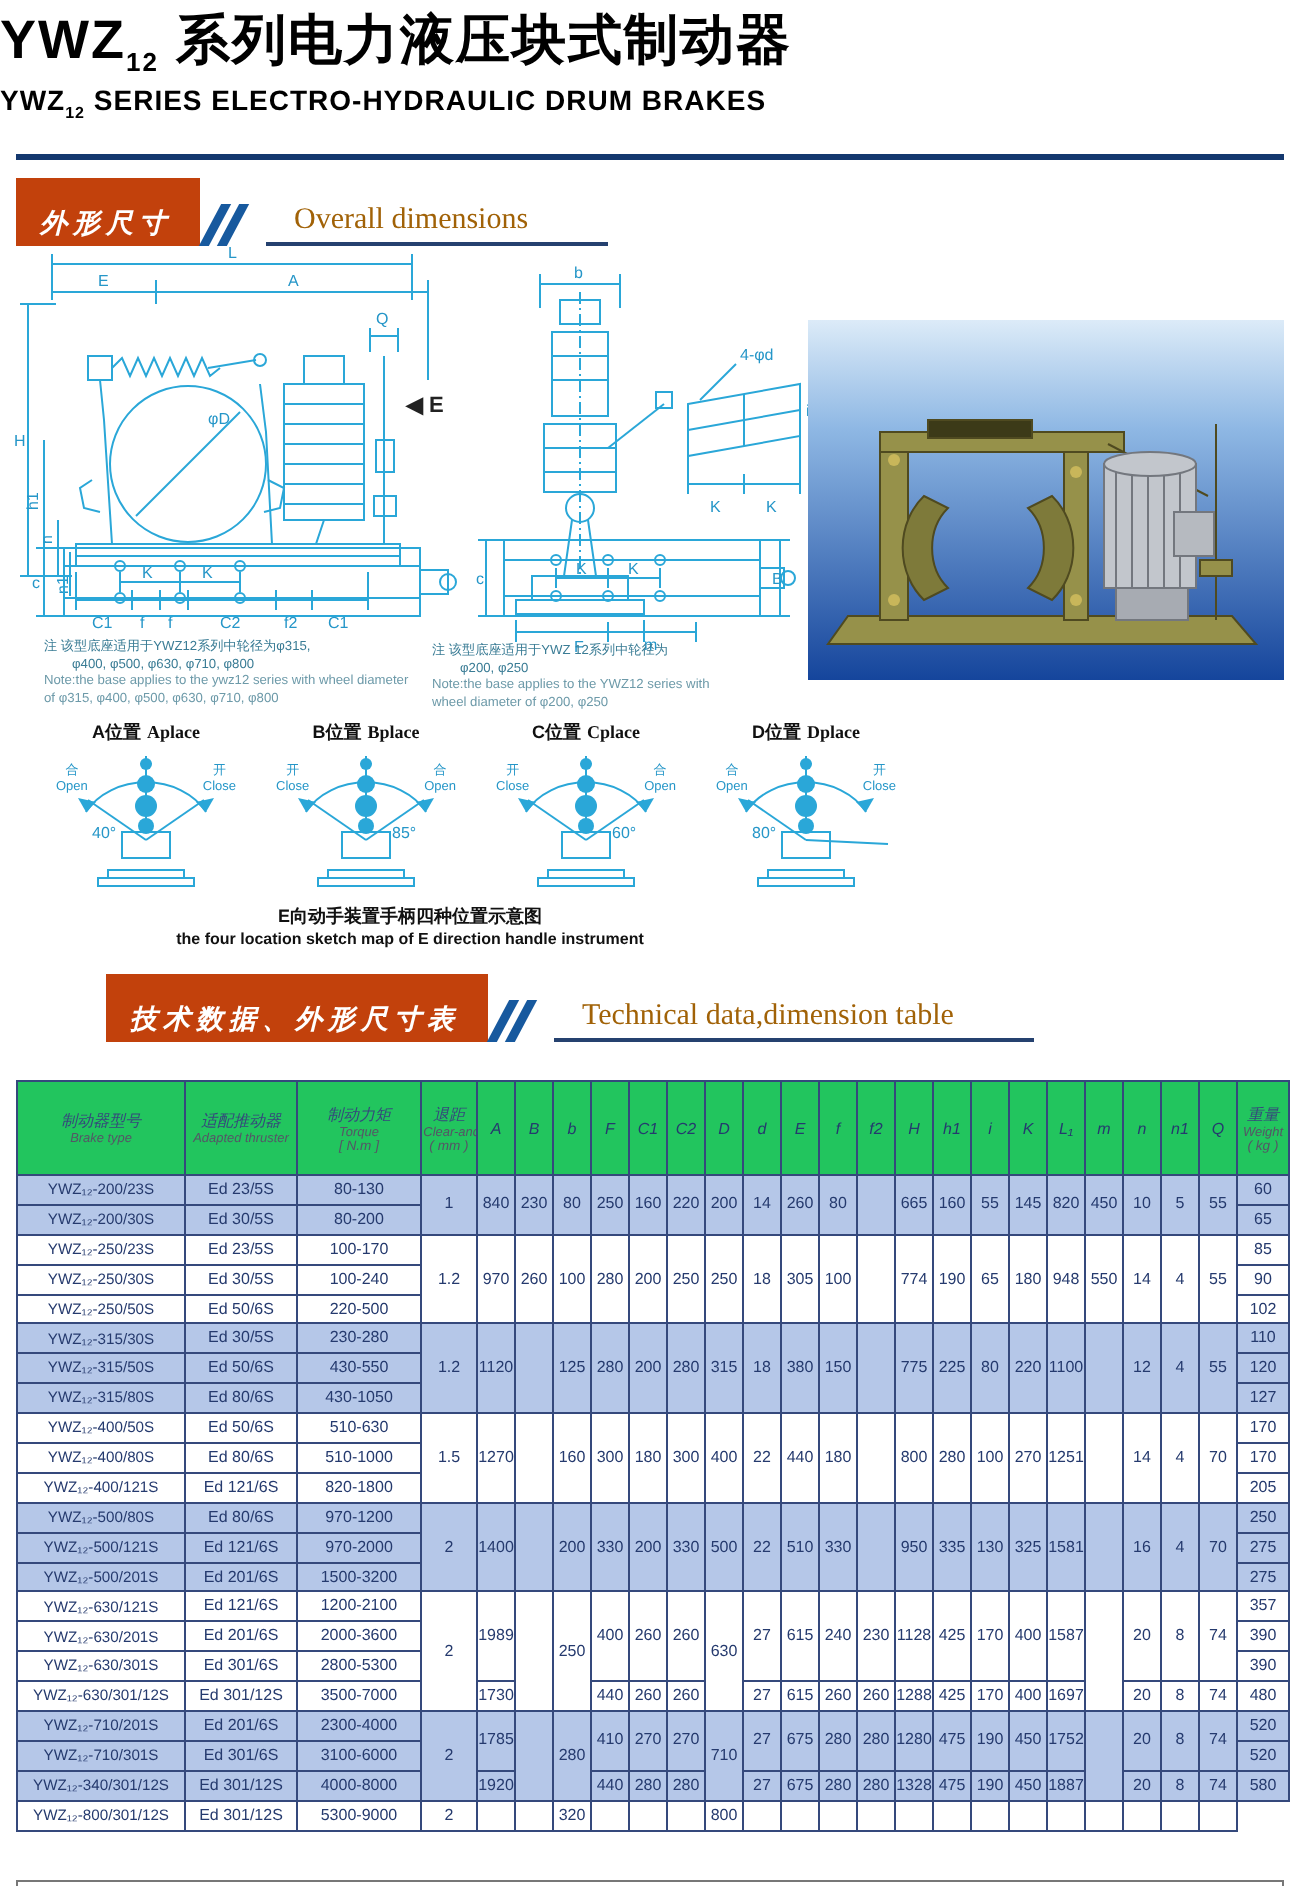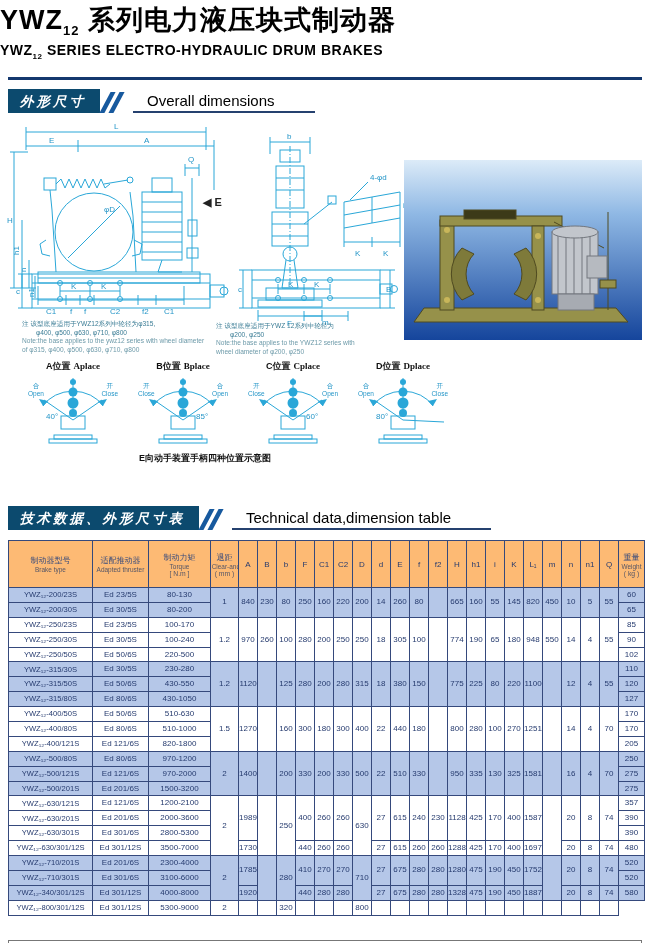--- a/index.html
+++ b/index.html
@@ -7,26 +7,26 @@
         font-family:"Liberation Sans",sans-serif;overflow:hidden;}
   
   .title-block{position:absolute;top:4px;left:0;width:100%;color:#000;}
   .title-zh{font-size:27px;font-weight:bold;letter-spacing:1px;line-height:1.2;}
   .title-zh sub{font-size:13px;}
   .title-en{font-size:14px;font-weight:bold;margin-top:3px;letter-spacing:0.5px;}
   .title-en sub{font-size:8px;}
   .rule{position:absolute;top:77px;left:8px;width:634px;height:3px;background:#14386e;}
   
   .sec{position:absolute;left:8px;display:flex;align-items:flex-end;}
-  .sec1{top:89px;} .sec2{top:506px;}
-  .badge{background:#0c4a6e;color:#fff;font-weight:bold;font-style:italic;
-         font-size:13.5px;letter-spacing:3px;padding:6px 14px 4px 12px;line-height:1;}
+  .sec1{top:89px;} .sec2{top:487px;margin-left:45px;}
+  .badge{background:#c2410c;color:#fff;font-weight:bold;font-style:italic;
+         font-size:13.5px;letter-spacing:3px;padding:16px 14px 4px 12px;line-height:1;}
   .slash{width:5px;height:21px;background:#17599e;transform:skewX(-28deg);margin-left:5px;}
   .slash + .slash{margin-left:4px;}
-  .sec-en{font-family:Liberation Sans, sans-serif;font-size:15px;color:#000000;
+  .sec-en{font-family:Liberation Serif, serif;font-size:15px;color:#a16207;
           border-bottom:2px solid #25416f;padding:0 40px 3px 14px;margin-left:14px;line-height:1;}
   
   svg text{font-family:"Liberation Sans",sans-serif;}
   .cy{stroke:#2aa7d8;fill:none;stroke-width:1;}
   .cyt{fill:#2596c8;font-size:8px;}
   .e-arrow{position:absolute;left:203px;top:196px;font-size:11px;font-weight:bold;color:#222;}
   .note{position:absolute;font-size:6.6px;color:#3a7c95;line-height:1.3;}
   .note .en{color:#6d9aa9;}
   .noteL{left:22px;top:320px;width:190px;}
   .noteR{left:216px;top:322px;width:180px;}
@@ -40,21 +40,21 @@
   .pos-caption{position:absolute;left:0;top:452px;width:410px;text-align:center;color:#111;}
   .pos-caption .cap-zh{font-size:9px;font-weight:bold;}
   .pos-caption .cap-en{font-size:8px;font-weight:bold;}
   
   .photo{position:absolute;left:404px;top:160px;width:238px;height:180px;}
   
   .tech-table{position:absolute;top:540px;left:8px;width:634px;border-collapse:collapse;
               table-layout:fixed;}
   .tech-table th,.tech-table td{border:1px solid #35497c;text-align:center;vertical-align:middle;
               padding:0;color:#253a6e;overflow:hidden;white-space:nowrap;}
-  .tech-table thead th{height:46px;background:#fdba74;font-weight:normal;font-size:8px;}
+  .tech-table thead th{height:46px;background:#22c55e;font-weight:normal;font-size:8px;font-style:italic;}
   .tech-table thead .hz{font-size:8px;color:#35497c;}
   .tech-table thead .he{font-size:6.8px;color:#556;transform:scale(0.95);}
   .tech-table thead .hu{font-size:6.8px;color:#556;}
   .tech-table tbody td{height:13.9px;font-size:8px;line-height:1;}
   .tech-table tbody tr.shade td{background:#b5c7e8;}
   .tech-table tbody td.type-cell{font-size:7.6px;}
   
   .footer-box{position:absolute;top:940px;left:8px;width:632px;height:24px;border:1px solid #777;
               display:flex;align-items:center;justify-content:center;font-size:11px;font-weight:bold;
               color:#0d7e9a;letter-spacing:0.2px;}
@@ -402,20 +402,21 @@
             <circle cx="45" cy="39" r="4"></circle>
             <polygon points="15,32 11,25 20,27"></polygon>
             <polygon points="75,32 70,27 79,25"></polygon>
           </g>
         <text class="cyt" x="18" y="45">80°</text>
       </svg>
     </div>
   </div>
   <div class="pos-caption">
     <div class="cap-zh">E向动手装置手柄四种位置示意图</div>
+    <div class="cap-en">the four location sketch map of E direction handle instrument</div>
   </div>
 
   <div class="sec sec2">
     <div class="badge">技术数据、外形尺寸表</div>
     <div class="slash"></div>
     <div class="slash"></div>
     <div class="sec-en">Technical data,dimension table</div>
   </div>
 
   <table class="tech-table">

